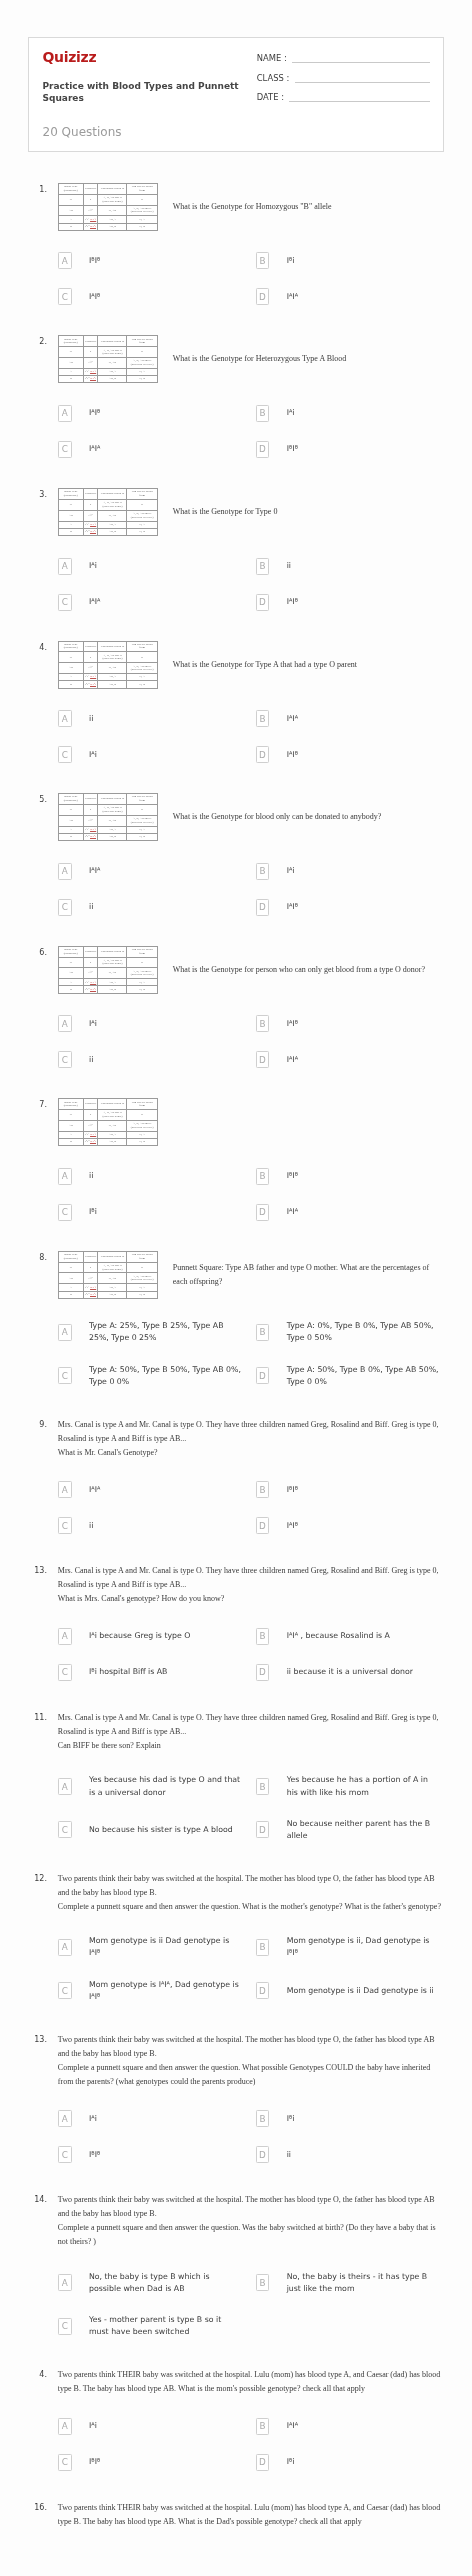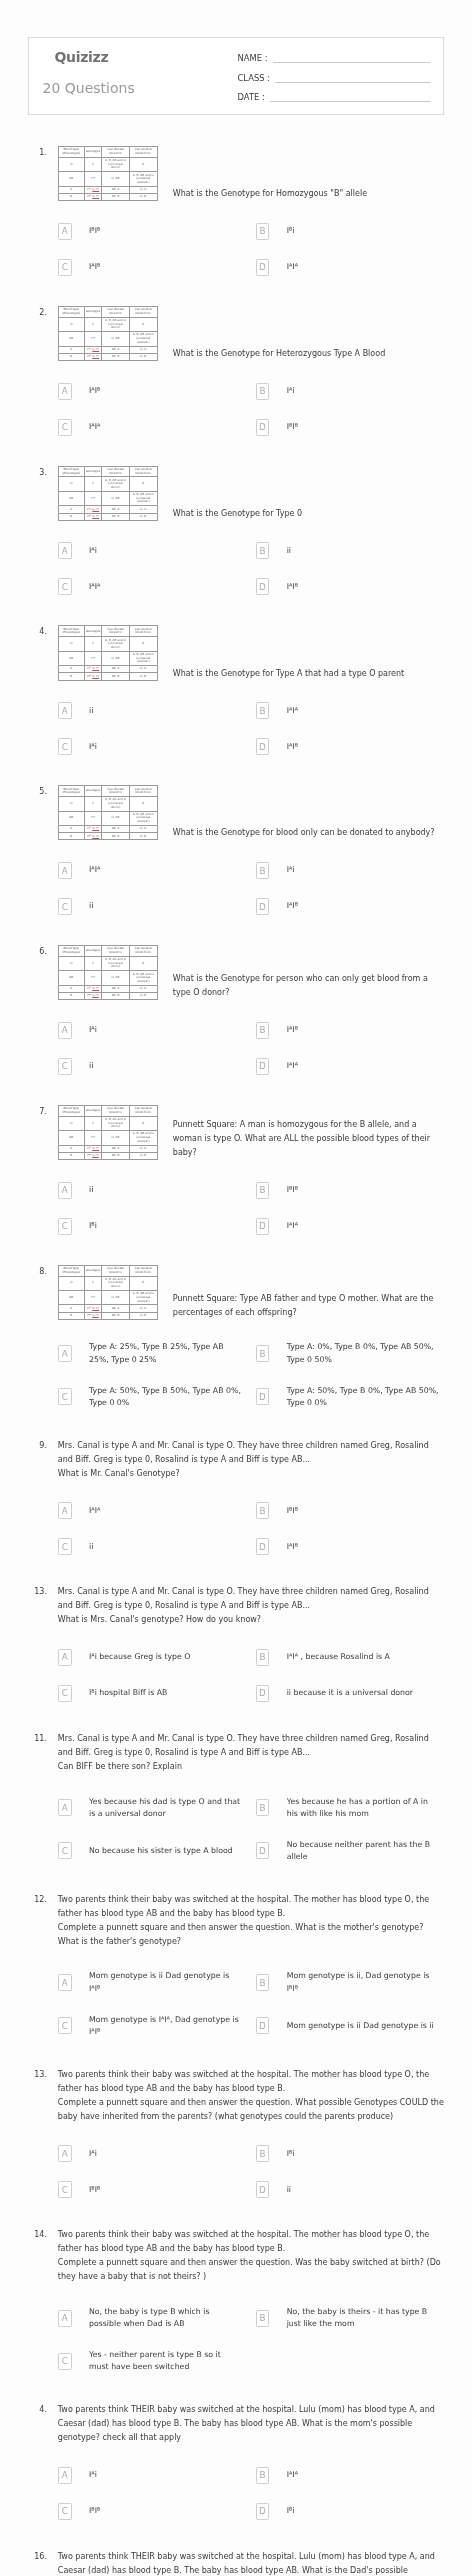--- a/index.html
+++ b/index.html
@@ -15,38 +15,38 @@
   .header-box {
     margin:28px 28px 17.5px 28px;
     border:0.7px solid #d9d9d9;
     background:#fff;
     padding:10.8px 13.5px 12px 13.5px;
     display:flex; justify-content:space-between; gap:13.5px;
   }
   .header-left { display:flex; flex-direction:column; }
   .logo {
     font-size:14px; font-weight:bold; letter-spacing:-0.3px;
-    color:#737373; margin-bottom:15px;margin-left:12px;
+    color:#b91c1c; margin-bottom:15px;
   }
   .title { font-size:9px; font-weight:600; color:#454545; margin-bottom:3.4px; max-width:223px; line-height:1.35; }
-  .subtitle { font-size:14px; color:#9b9b9b; }
+  .subtitle { font-size:12px; color:#9b9b9b;margin-top:17px; }
   .header-right { display:flex; flex-direction:column; gap:9.4px; padding-top:4px; width:192px; }
   .field-row { display:flex; align-items:flex-end; gap:5.4px; }
   .field-label { font-size:8.4px; color:#3c3c3c; white-space:nowrap; }
   .field-line { flex:1; border-bottom:0.7px solid #c9c9c9; height:9.4px; }
 
   
   .questions { padding:13.5px 28px 0 28px; }
   .question { margin-bottom:30px; }
   .q-head { display:flex; align-items:flex-start; }
   .q-num {
     width:19px; min-width:19px; text-align:right; margin-right:10.8px;
     font-size:8px; color:#3a3a3a; line-height:1.75;
   }
-  .q-body { flex:1; display:flex; gap:15px; align-items:flex-end; }
+  .q-body { flex:1; display:flex; gap:15px; align-items:center;font-family:Liberation Serif, serif; }
   .q-text {
     font-size:8px; line-height:1.75; color:#3a3a3a;
     white-space:pre-line; flex:1;
   }
 
   
   .blood-table {
     border-collapse:collapse; width:100px; min-width:100px;
     background:#fff;
   }
@@ -74,20 +74,21 @@
   .opt-text { font-size:7.8px; line-height:1.55; color:#3a3a3a; padding-right:4px; }
 </style>
 </head>
 <body>
 
 <div class="sheet">
 
   <div class="header-box">
     <div class="header-left">
       <div class="logo">Quizizz</div>
+      <div class="title">Practice with Blood Types and Punnett Squares</div>
       <div class="subtitle">20 Questions</div>
     </div>
     <div class="header-right">
       <div class="field-row">
         <span class="field-label">NAME :</span>
         <span class="field-line"></span>
       </div>
       <div class="field-row">
         <span class="field-label">CLASS :</span>
         <span class="field-line"></span>
@@ -511,21 +512,20 @@
                   <td>O, A</td>
                 </tr>
                 <tr>
                   <td>B</td>
                   <td>IᴮIᴮ <span class="red">or Iᴮi</span></td>
                   <td>AB, B</td>
                   <td>O, B</td>
                 </tr>
               </tbody>
             </table>
-            <div class="q-text">Punnett Square: A man is homozygous for the B allele, and a woman is type O. What are ALL the possible blood types of their baby?</div>
       </div>
     </div>
     <div class="options">
           <div class="option">
             <span class="opt-letter">A</span>
             <span class="opt-text">ii</span>
           </div>
           <div class="option">
             <span class="opt-letter">B</span>
             <span class="opt-text">IᴮIᴮ</span>
@@ -756,21 +756,21 @@
           <div class="option">
             <span class="opt-letter">A</span>
             <span class="opt-text">No, the baby is type B which is possible when Dad is AB</span>
           </div>
           <div class="option">
             <span class="opt-letter">B</span>
             <span class="opt-text">No, the baby is theirs - it has type B just like the mom</span>
           </div>
           <div class="option">
             <span class="opt-letter">C</span>
-            <span class="opt-text">Yes - neither parent is type B so it must have been switched</span>
+            <span class="opt-text">Yes - mother parent is type B so it must have been switched</span>
           </div>
         </div>
   </div>
 
   <div class="question">
     <div class="q-head">
       <div class="q-num">4.</div>
       <div class="q-body">
         <div class="q-text">Two parents think THEIR baby was switched at the hospital. Lulu (mom) has blood type A, and Caesar (dad) has blood type B. The baby has blood type AB. What is the mom's possible genotype? check all that apply</div>
       </div>

